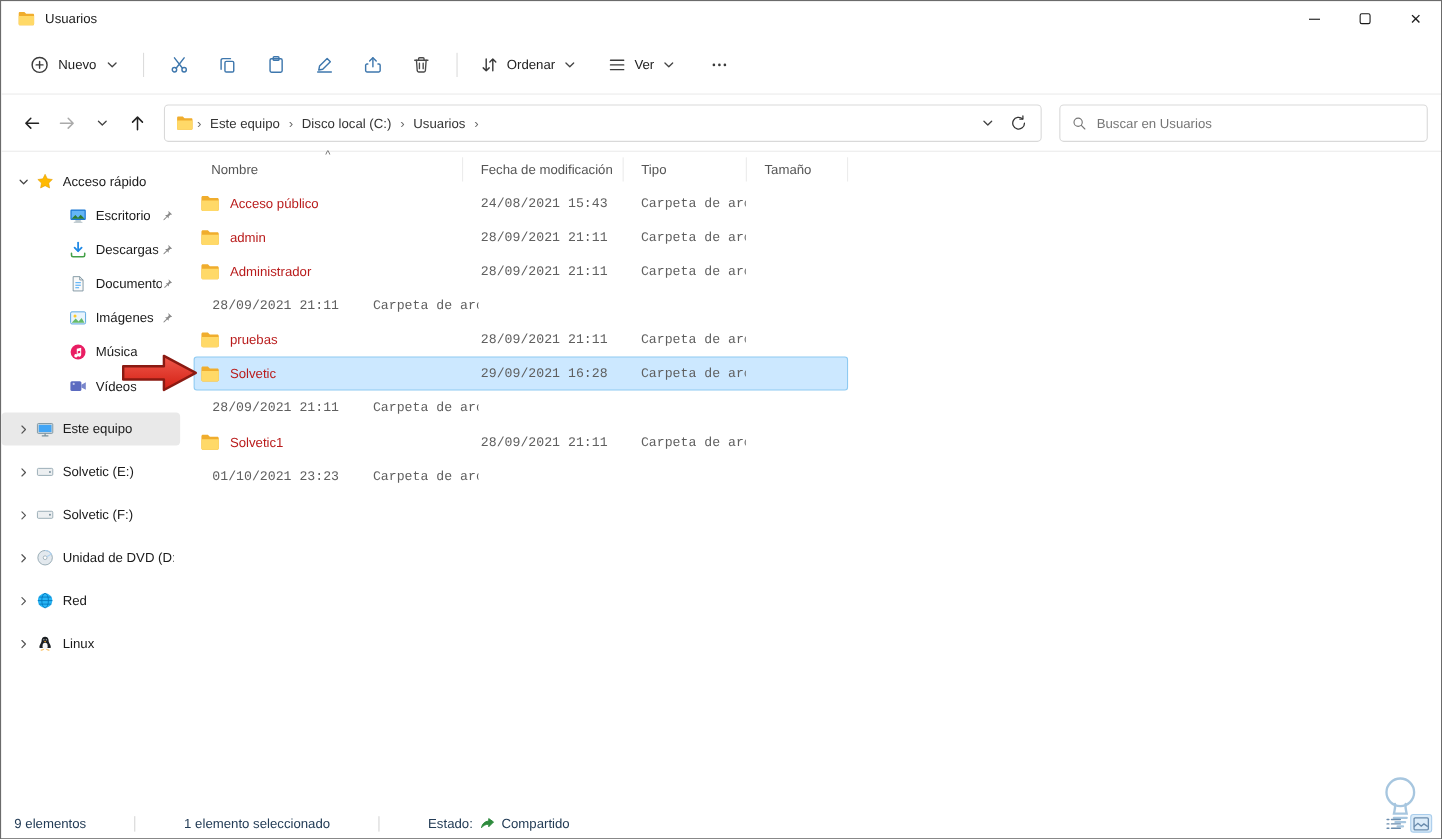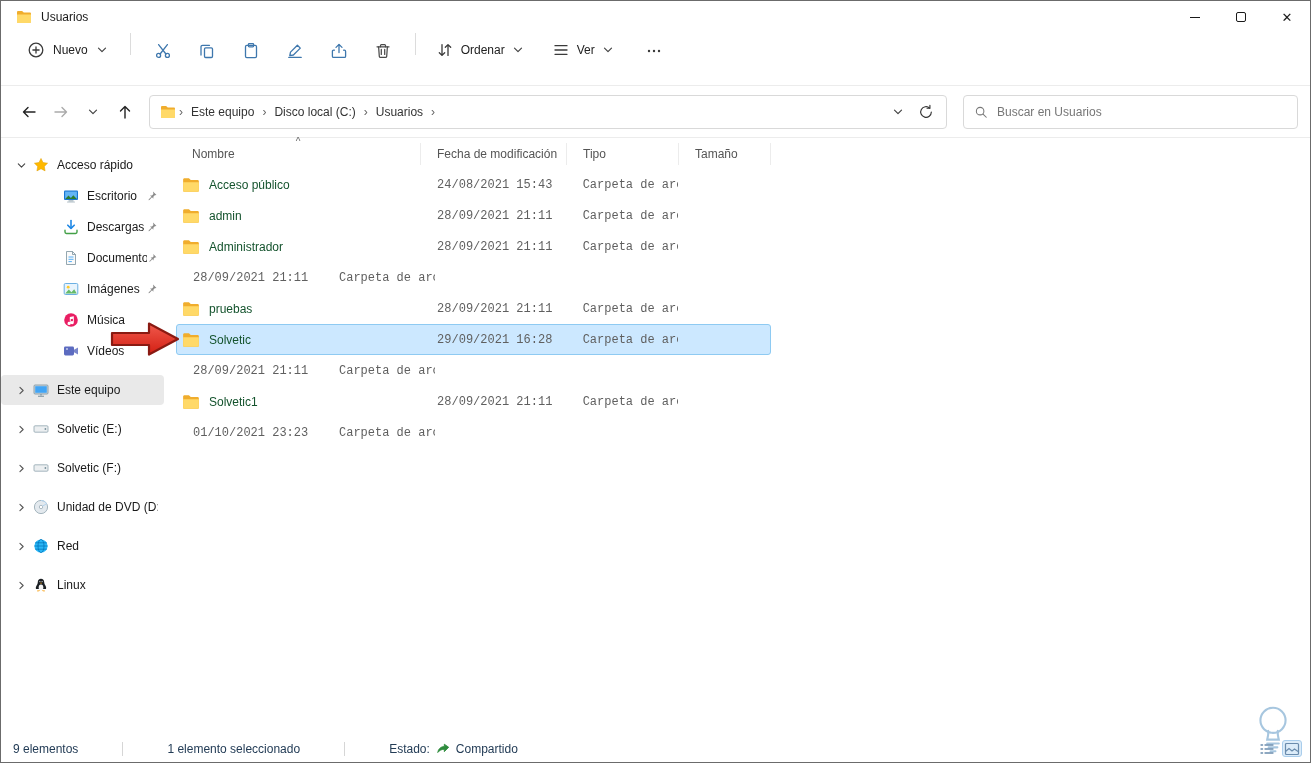--- a/index.html
+++ b/index.html
@@ -20,21 +20,21 @@
   .titlebar { height:32px; display:flex; align-items:center; flex-shrink:0; }
   .tab { display:flex; align-items:center; gap:9px; padding-left:15px; color:#1a1a1a; }
   .spacer { flex:1; }
   .win-controls { display:flex; height:32px; }
   .win-btn { width:46px; display:flex; align-items:center; justify-content:center; }
   .min-glyph { width:10px; height:1px; background:#1a1a1a; display:inline-block; }
   .max-glyph { width:10px; height:10px; border:1px solid #1a1a1a; border-radius:2px; display:inline-block; }
   .close-glyph { font-size:13px; color:#1a1a1a; }
 
   
-  .toolbar { height:53px; display:flex; align-items:flex-start; padding:0 14px; border-bottom:1px solid #ececec; flex-shrink:0; }
+  .toolbar { height:53px; display:flex; align-items:center; padding:0 14px; border-bottom:1px solid #ececec; flex-shrink:0; }
   .tb-new { display:flex; align-items:center; gap:8px; padding:8px 12px; border-radius:5px; }
   .tb-sep { width:1px; height:22px; background:#dcdcdc; margin:0 10px; flex-shrink:0; }
   .tb-ic  { width:44px; height:36px; display:flex; align-items:center; justify-content:center; border-radius:5px; }
   .tb-drop{ display:flex; align-items:center; gap:7px; padding:8px 10px; border-radius:5px; margin-right:8px; }
 
   
   .addressbar { height:52px; display:flex; align-items:center; padding:0 12px; border-bottom:1px solid #ececec; flex-shrink:0; }
   .nav-btn { width:31px; height:31px; display:flex; align-items:center; justify-content:center; border-radius:4px; margin-right:1px; flex-shrink:0; }
   .nav-btn.disabled { opacity:.38; }
   .crumb-box { height:34px; flex:1; border:1px solid #d9d9d9; border-radius:4px; display:flex; align-items:center; padding:0 10px; margin-left:8px; background:#fff; min-width:0; }
@@ -61,21 +61,21 @@
   
   .filearea { flex:1; padding:3px 0 0 12px; position:relative; min-width:0; }
   .flist-header { display:flex; height:26px; align-items:center; margin-bottom:2px; }
   .fh-cell { position:relative; height:22px; display:flex; align-items:center; padding-left:16px; color:#555; border-right:1px solid #ececec; }
   .fh-caret { position:absolute; top:-7px; left:50%; transform:translateX(-50%); color:#666; font-size:10px; }
   .w0{width:245px;} .w1{width:146px;} .w2{width:112px;} .w3{width:92px;}
   .frow { display:flex; align-items:center; height:31px; width:595px; border:1px solid transparent; border-radius:3px; }
   .frow.selected { background:#cce8ff; border-color:#8ecaf2; }
   .fc { overflow:hidden; white-space:nowrap; }
   .name-cell { display:flex; align-items:center; gap:9px; padding-left:5px; }
-  .fname { color:#14532d; }
+  .fname { color:#b91c1c; }
   .sub { padding-left:16px; color:#5f5f5f;font-family:Liberation Mono, monospace; }
 
   
   .statusbar { height:26px; display:flex; align-items:center; padding:0 10px; color:#233c56; flex-shrink:0; position:relative; z-index:3;gap:30px; }
   .st-seg { display:flex; align-items:center; gap:6px; padding:0 14px; }
   .st-seg:first-child { padding-left:2px; }
   .st-sep { width:1px; height:14px; background:#d6d6d6; }
   .st-views { position:absolute; right:8px; bottom:5px; display:flex; gap:5px; align-items:center; }
   .st-view-btn { width:20px; height:17px; display:flex; align-items:center; justify-content:center; border-radius:3px; }
   .st-view-btn.active { background:#dcecf9; border:1px solid #a9cdec; }

